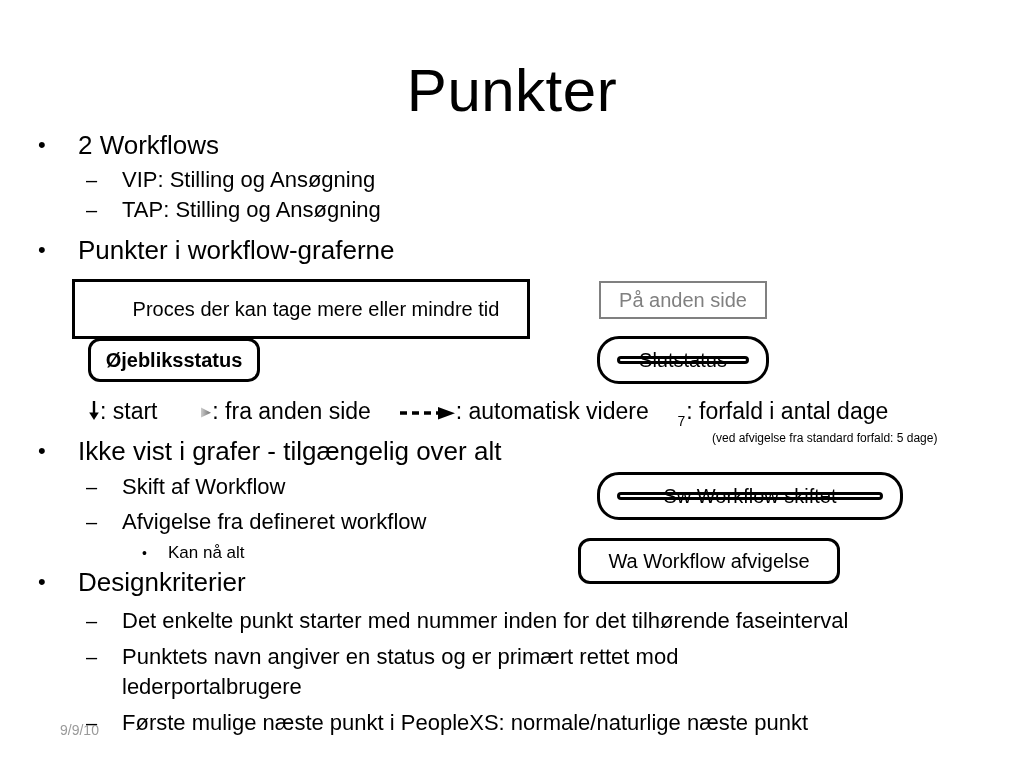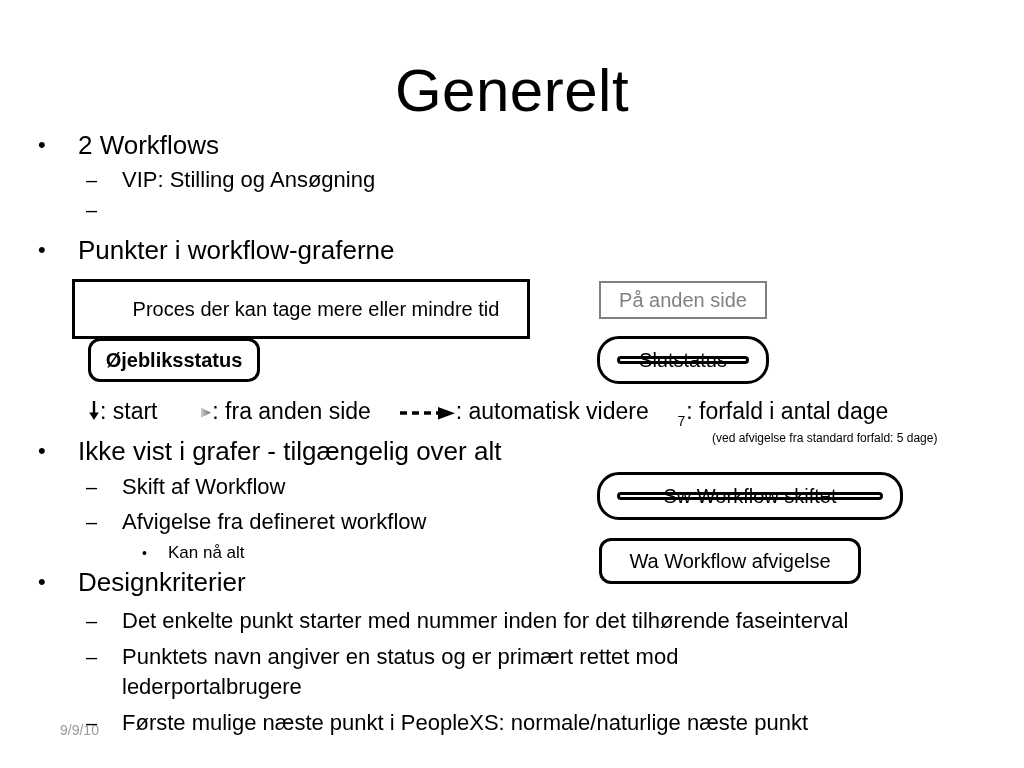--- a/index.html
+++ b/index.html
@@ -171,36 +171,37 @@
     font-size: 14px;
     color: #9a9a9a;
     white-space: nowrap;
   }
 </style>
 </head>
 <body>
 
 <div id="slide">
 
-  <div id="slide-title">Generelt</div>
+  <div id="slide-title">Punkter</div>
 
   <div class="blk lvl1" style="left:0; top:128px;">
     <div class="bullet-row">
       <span class="mark">•</span>
       <span class="txt">2 Workflows</span>
     </div>
   </div>
 
   <div class="blk lvl2" style="left:0; top:165px;">
     <div class="bullet-row">
       <span class="mark">–</span>
       <span class="txt">VIP: Stilling og Ansøgning</span>
     </div>
     <div class="bullet-row">
       <span class="mark">–</span>
+      <span class="txt">TAP: Stilling og Ansøgning</span>
     </div>
   </div>
 
   <div class="blk lvl1" style="left:0; top:233px;">
     <div class="bullet-row">
       <span class="mark">•</span>
       <span class="txt">Punkter i workflow-graferne</span>
     </div>
   </div>
 
@@ -287,21 +288,21 @@
       <span class="txt">Kan nå alt</span>
     </div>
   </div>
 
   <div class="shape shape-double" style="left:597px; top:472px; width:306px; height:48px;">
     <span class="inner">
       <span>Sw Workflow skiftet</span>
     </span>
   </div>
 
-  <div class="shape shape-round" style="left:599px; top:538px; width:262px; height:46px;">
+  <div class="shape shape-round" style="left:578px; top:538px; width:262px; height:46px;">
     <span>Wa Workflow afvigelse</span>
   </div>
 
   <div class="blk lvl1" style="left:0; top:565px;">
     <div class="bullet-row">
       <span class="mark">•</span>
       <span class="txt">Designkriterier</span>
     </div>
   </div>
 

